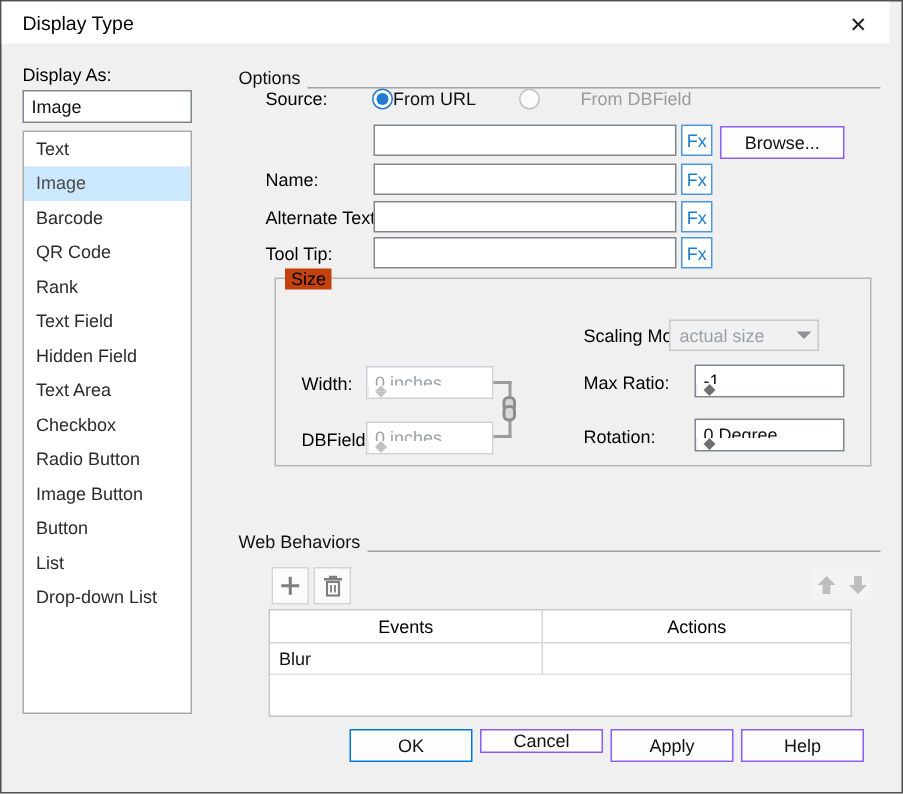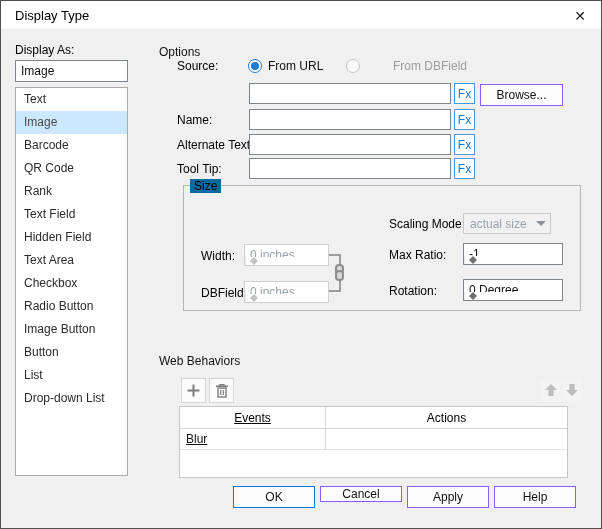--- a/index.html
+++ b/index.html
@@ -4,60 +4,60 @@
 <style>
   * { box-sizing: border-box; margin: 0; padding: 0; }
   html,body { background:#9a9a9a; }
   body { font-family: "Liberation Sans", sans-serif; font-size: 12px; color:#111; }
 
   .dlg { position:relative; width:602px; height:529px; background:#f0f0f0;
          border:1px solid #4f4f4f; overflow:hidden; }
   .abs { position:absolute; }
 
   
-  .titlebar { position:absolute; left:0; top:0; right:0; height:28px; background:#ffffff; }
+  .titlebar { position:absolute; left:0; top:0; right:8px; height:28px; background:#ffffff; }
   .title { position:absolute; left:14px; top:0; line-height:30px; font-size:13px; color:#000; }
   .close { position:absolute; right:15px; top:0; line-height:30px; font-size:14px; color:#222; cursor:pointer; }
 
   .lbl { white-space:nowrap; color:#000; }
 
   
-  .sect { display:flex; align-items:flex-start; gap:5px;flex-direction:column; }
+  .sect { display:flex; align-items:flex-end; gap:5px; }
   .sect .line { flex:1; height:1px; background:#a0a0a0; margin-top:1px; }
 
   
   .tbox { background:#fff; border:1px solid #7e858d; padding:2px 5px; font:inherit; color:#111; }
 
   
   .fx { width:21px; height:21px; background:#fff; border:1px solid #4d96dc; color:#1c7cd0;
         font:inherit; font-size:12px; text-align:center; line-height:18px; padding:0; cursor:pointer; }
 
   
   .btn { background:#fdfdfd; border:1px solid #8b5cf6; font:inherit; color:#111;
          text-align:center; cursor:pointer; }
   .btn.primary { border:1px solid #0078d7; }
 
   
-  .radio-row { display:flex; align-items:center; gap:6px; height:15px;text-align:center; }
+  .radio-row { display:flex; align-items:center; height:15px;text-align:center; }
   .radio { width:14px; height:14px; border-radius:50%; background:#fff; position:relative; flex:0 0 auto; }
   .radio.on { border:1px solid #1f7ad1; }
   .radio.on::after { content:''; position:absolute; inset:2px; border-radius:50%; background:#1f7ad1; }
   .radio.off { border:1px solid #c2c2c2; background:#fbfbfb; }
   .radio-row.dis span:last-child { color:#9b9b9b;margin-left:27px; }
 
   
   .cb-row { display:flex; align-items:center; gap:7px; height:15px; }
   .cb { width:14px; height:14px; border:1px solid #7e858d; background:#fff; position:relative; flex:0 0 auto; }
   .cb svg { position:absolute; left:1px; top:1px; }
   .cb.dis { border-color:#c3c3c3; background:#fafafa; }
   .cb-row.dis span:last-child { color:#9b9b9b; }
 
   
   .group { border:1px solid #b6b6b6; }
-  .legend { background:#0369a1; padding:0 4px; color:#000; }
+  .legend { background:#c2410c; padding:0 4px; color:#000; }
 
   
   .spin { display:flex; background:#fff; border:1px solid #7e858d;flex-direction:column; }
   .spin .val { flex:1; padding:3px 5px; white-space:nowrap; overflow:hidden; }
   .spin .btns { width:17px; display:flex; flex-direction:column; border-left:1px solid #ededed; }
   .spin .btns i { flex:1; display:flex; align-items:center; justify-content:center; }
   .tri-up { width:0; height:0; border-left:4px solid transparent; border-right:4px solid transparent; border-bottom:4px solid #707070; }
   .tri-dn { width:0; height:0; border-left:4px solid transparent; border-right:4px solid transparent; border-top:4px solid #707070; }
   .spin.dis { border-color:#cdd0d4; }
   .spin.dis .val { color:#9ba1a8; }
@@ -85,21 +85,21 @@
   .abtn { width:20px; height:22px; display:flex; align-items:center; justify-content:center; background:#f3f3f3; }
 
   
   .wtable { background:#fff; border:1px solid #c6c6c6; display:flex; flex-direction:column; }
   .wtable .hrow { display:flex; height:22px; }
   .wtable .hrow .th { display:flex; align-items:center; justify-content:center; color:#000;
                       border-bottom:1px solid #d6d6d6; }
   .wtable .row { display:flex; height:21px; }
   .wtable .row .td { display:flex; align-items:center; padding-left:6px;
                      border-bottom:1px solid #e3e3e3; }
-  .c1 { width:146px; border-right:1px solid #d6d6d6;text-decoration:underline; }
+  .c1 { width:182px; border-right:1px solid #d6d6d6; }
   .c2 { flex:1; }
   .wtable .filler { flex:1; }
 </style>
 </head>
 <body>
 
 <div class="dlg">
 
   <div class="titlebar">
     <span class="title">Display Type</span>
@@ -188,21 +188,21 @@
     </span>
   </div>
 
   <div class="bracket abs" style="left:328px;top:253px;width:12px;height:38px"></div>
   <div class="chain abs" style="left:334px;top:263px">
       <span></span>
       <span></span>
     </div>
 
   <div class="lbl abs" style="left:388px;top:216px">Scaling Mode:</div>
-  <div class="combo abs" style="left:462px;top:212px;width:88px;height:21px">
+  <div class="combo abs" style="left:445px;top:212px;width:100px;height:21px">
     <span class="val">actual size</span>
     <span class="arrow">
         <i></i>
       </span>
   </div>
 
   <div class="lbl abs" style="left:388px;top:247px">Max Ratio:</div>
   <div class="spin abs" style="left:462px;top:242px;width:100px;height:22px">
     <span class="val">-1</span>
     <span class="btns">

